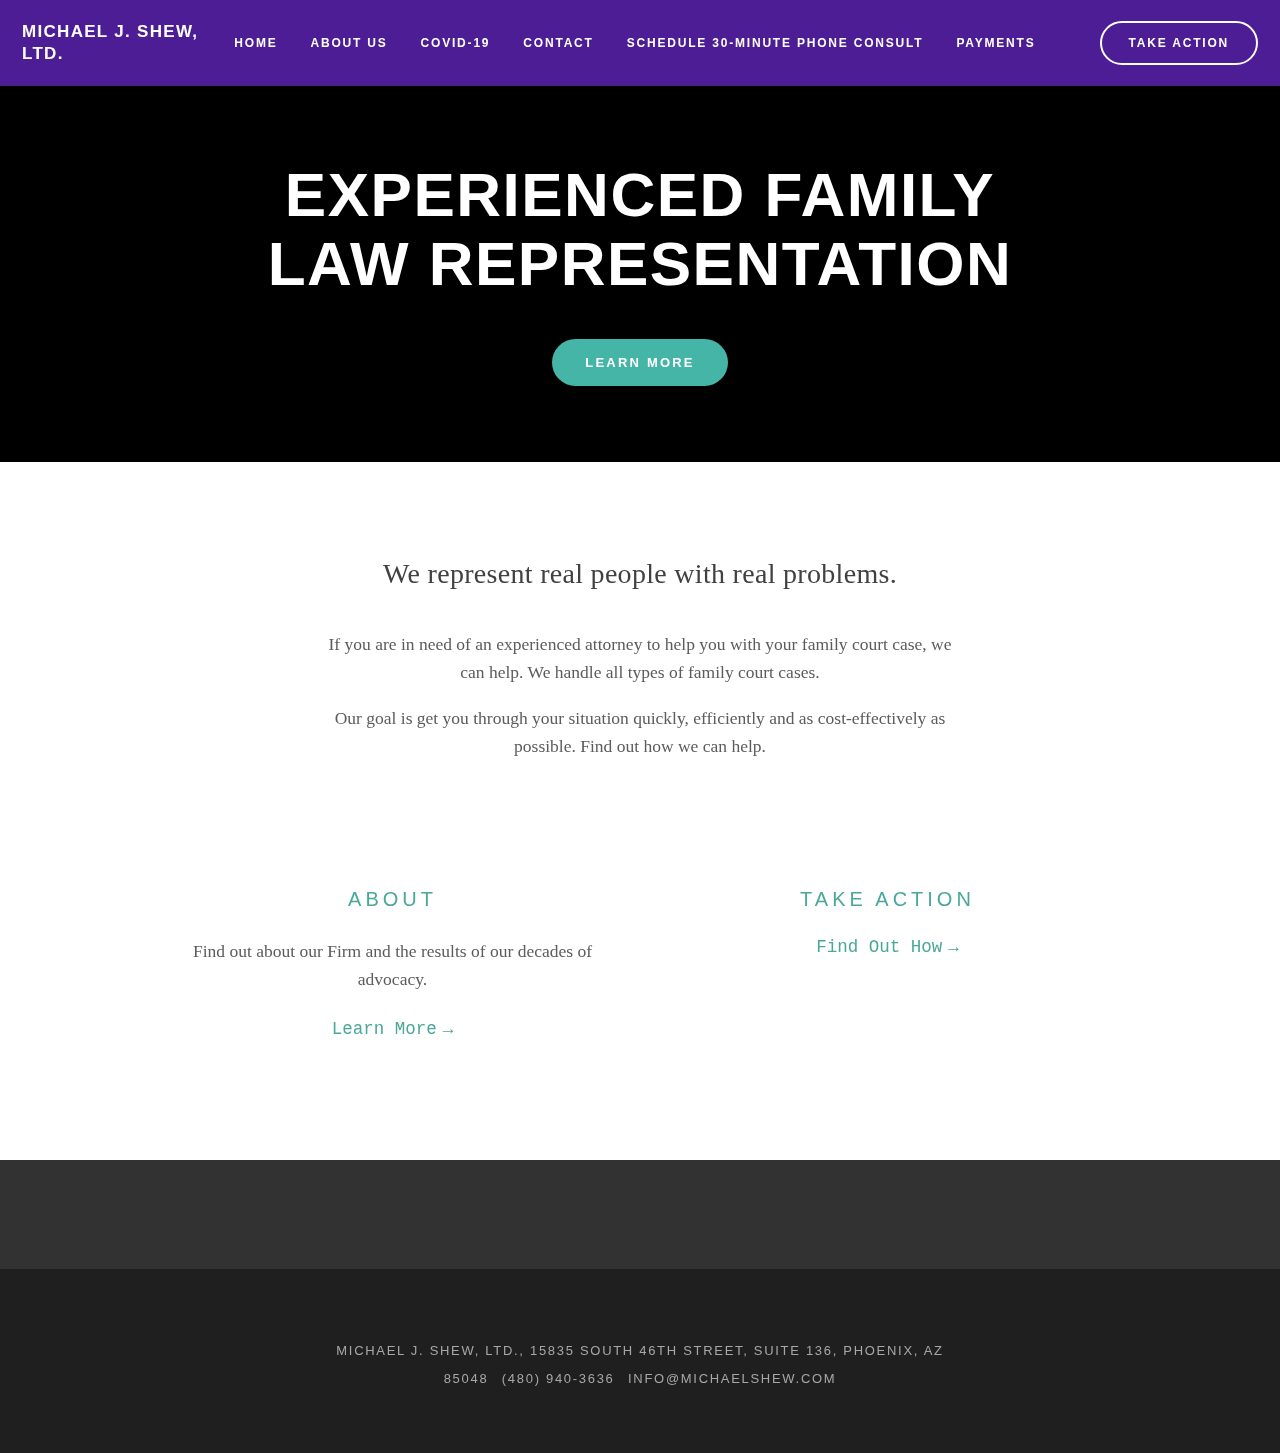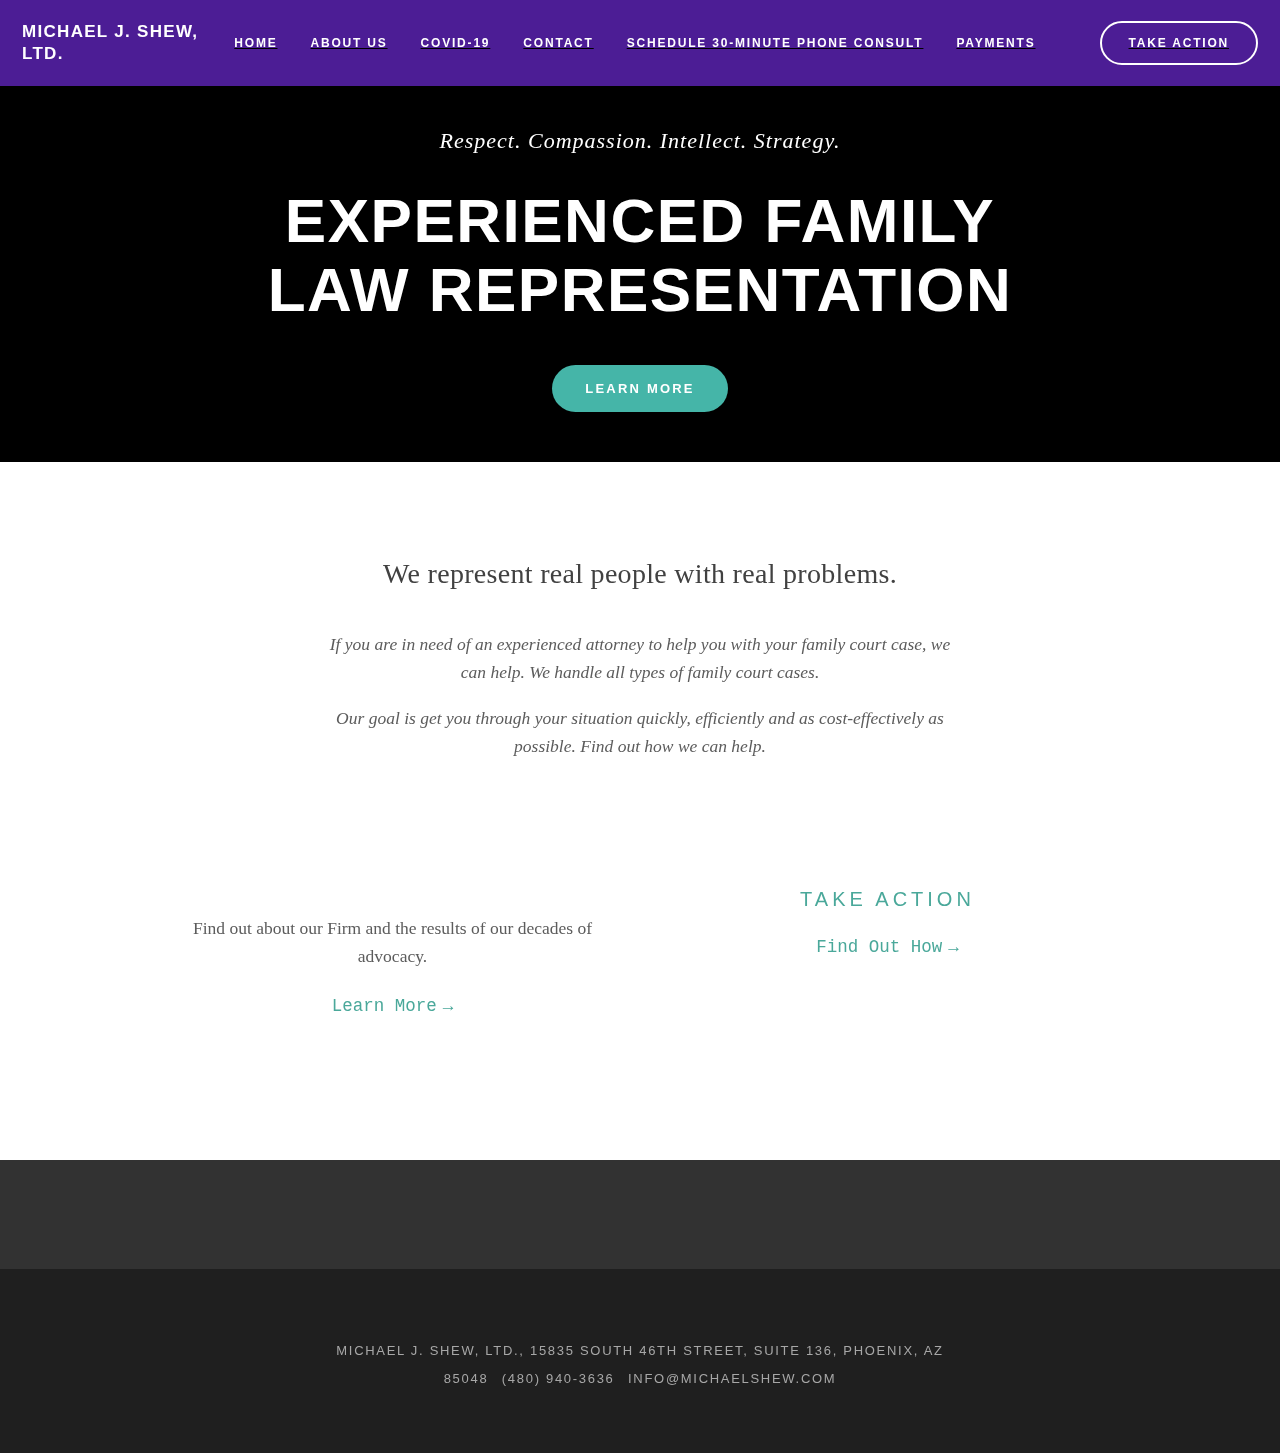--- a/index.html
+++ b/index.html
@@ -21,21 +21,20 @@
     letter-spacing: 1.3px;
     line-height: 1.3;
     width: 230px;
     cursor: pointer;
   }
   .nav {
     display: flex;
     align-items: center;
     gap: 33px;
     margin-left: 16px;
-    text-decoration: underline;
   }
   .nav-item {
     color: #ffffff;
     font-size: 12px;
     font-weight: 600;
     letter-spacing: 1.8px;
     cursor: pointer;
     white-space: nowrap;
   }
   .nav-cta {
@@ -106,21 +105,20 @@
     letter-spacing: 0.3px;
   }
   .intro-paragraphs { margin-top: 40px; }
   .intro-paragraphs p {
     font-family: "Liberation Serif", serif;
     font-size: 17.5px;
     color: #5c5c5c;
     line-height: 28px;
     max-width: 630px;
     margin: 0 auto;
-    font-style: italic;
   }
   .intro-paragraphs p + p { margin-top: 18px; }
 
   .features {
     margin: 128px auto 0;
     width: 990px;
     display: flex;
   }
   .feature { width: 495px; padding: 0 20px; }
   .feature-title {
@@ -181,37 +179,37 @@
     <a class="nav-item">ABOUT US</a>
     <a class="nav-item">COVID-19</a>
     <a class="nav-item">CONTACT</a>
     <a class="nav-item">SCHEDULE 30-MINUTE PHONE CONSULT</a>
     <a class="nav-item">PAYMENTS</a>
     <button class="nav-cta">TAKE ACTION</button>
   </nav>
 </header>
 
 <section class="hero">
-  <div class="hero-tagline">Respect. Compassion. Intellect. Strategy.</div>
   <h1 class="hero-heading">
     <div>EXPERIENCED FAMILY</div>
     <div>LAW REPRESENTATION</div>
   </h1>
   <button class="hero-cta">LEARN MORE</button>
 </section>
 
 <section class="intro-section">
   <h2 class="intro-heading">We represent real people with real problems.</h2>
   <div class="intro-paragraphs">
     <p>If you are in need of an experienced attorney to help you with your family court case, we can help. We handle all types of family court cases.</p>
     <p>Our goal is get you through your situation quickly, efficiently and as cost-effectively as possible. Find out how we can help.</p>
   </div>
 
   <div class="features">
     <div class="feature">
+      <h3 class="feature-title">ABOUT</h3>
       <p class="feature-text">Find out about our Firm and the results of our decades of advocacy.</p>
       <a class="feature-link"><span>Learn More</span><span class="arrow">→</span></a>
     </div>
     <div class="feature">
       <h3 class="feature-title">TAKE ACTION</h3>
       <a class="feature-link"><span>Find Out How</span><span class="arrow">→</span></a>
     </div>
   </div>
 </section>
 

